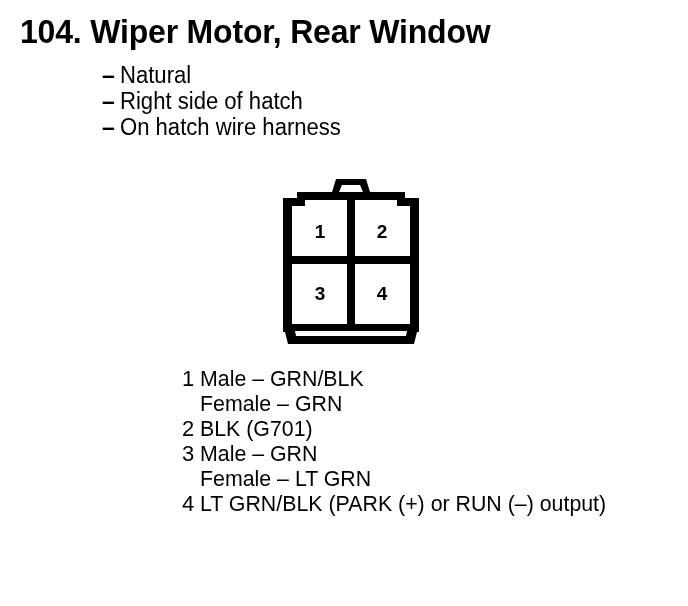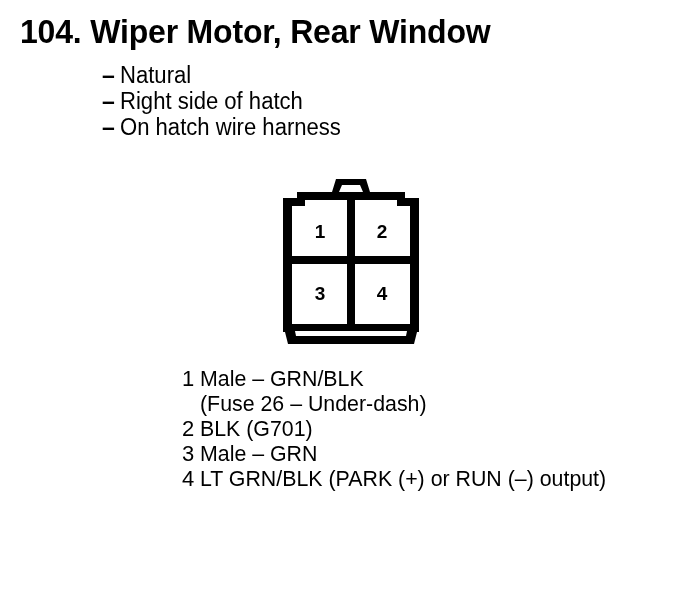--- a/index.html
+++ b/index.html
@@ -167,31 +167,35 @@
 </div>
 
 <div class="pin-list">
 
   <div class="pin-line">
     <span class="pin-num">1</span>
     <span class="pin-txt">Male – GRN/BLK</span>
   </div>
   <div class="pin-line cont">
     <span class="pin-num"></span>
-    <span class="pin-txt">(Fuse 26 – Under-dash)</span>
+    <span class="pin-txt">Female – GRN</span>
   </div>
 
   <div class="pin-line">
     <span class="pin-num">2</span>
     <span class="pin-txt">BLK (G701)</span>
   </div>
 
   <div class="pin-line">
     <span class="pin-num">3</span>
     <span class="pin-txt">Male – GRN</span>
   </div>
+  <div class="pin-line cont">
+    <span class="pin-num"></span>
+    <span class="pin-txt">Female – LT GRN</span>
+  </div>
 
   <div class="pin-line">
     <span class="pin-num">4</span>
     <span class="pin-txt">LT GRN/BLK (PARK (+) or RUN (–) output)</span>
   </div>
 
 </div>
 
 </body></html>

